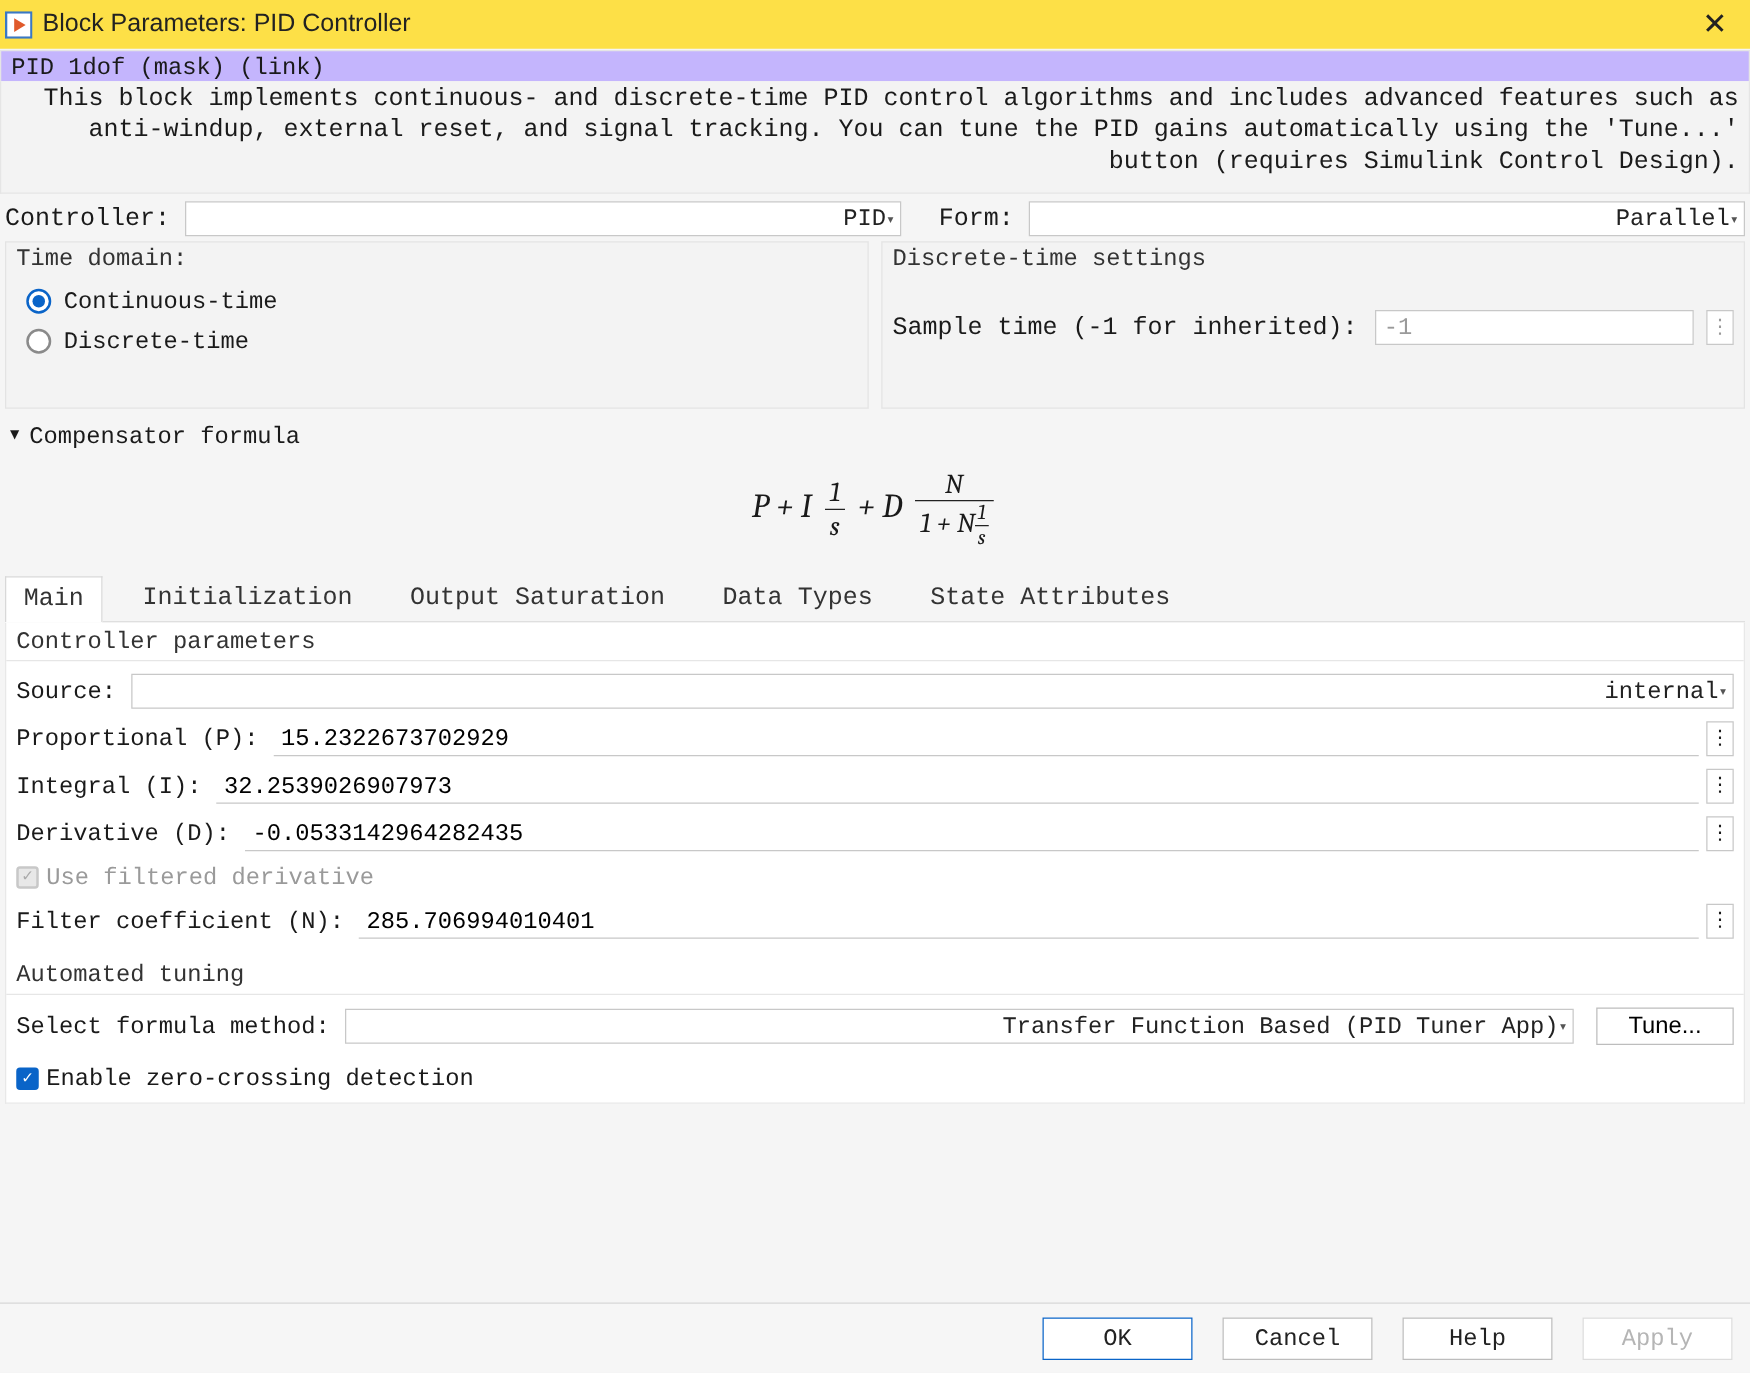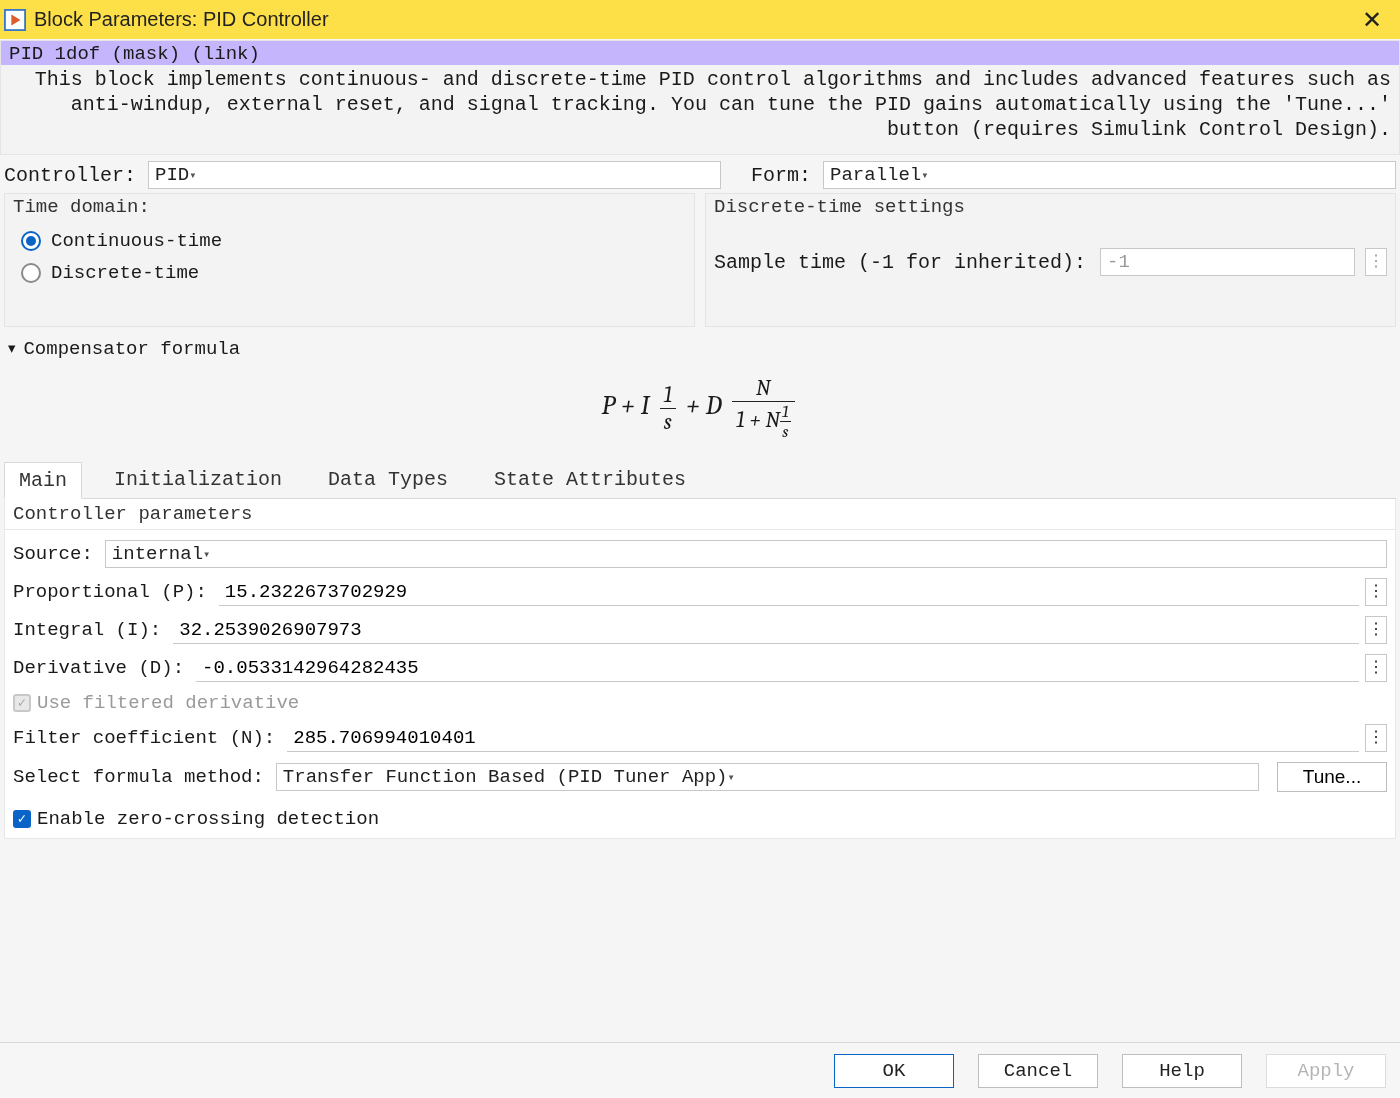--- a/index.html
+++ b/index.html
@@ -23,21 +23,21 @@
   .titlebar .left { display:flex; align-items:center; gap:8px; }
   .app-icon { width:22px; height:22px; }
   .close-x { font-size:24px; font-weight:400; cursor:pointer; padding:4px 8px; }
   .content { flex:1; display:flex; flex-direction:column; background:#f5f5f5; }
   .maskline { border:1px solid #e5e5e5; border-bottom:none; background:#c4b5fd; padding:2px 8px 0 8px; font-size:19px;}
   .descline { border:1px solid #e5e5e5; border-top:none; background:#f3f3f3; padding:2px 8px 12px 8px; font-size:20px; line-height:1.25;text-align:right;}
   .row { display:flex; gap:8px; padding:6px 4px 0 4px; }
   .label { font-size:20px; padding-right:4px; white-space:nowrap; display:flex; align-items:center;}
   .dropdown {
     flex:1; border:1px solid #c8c8c8; background:#fff; height:28px;
-    display:flex; align-items:center; justify-content:flex-start;
+    display:flex; align-items:center; justify-content:flex-end;
     padding:0 4px 0 6px; font-size:19px; color:#222;
   }
   .dropdown .caret { font-size:12px; color:#555; }
   .fieldset {
     border:1px solid #e3e3e3; background:#f3f3f3; padding:4px 8px 14px 8px; position:relative;
   }
   .fieldset .legend { position:relative; top:-2px; font-size:19px; color:#333; padding-bottom:4px; display:block;}
   .radio-row { display:flex; align-items:center; gap:10px; padding:6px 0 4px 8px; }
   .radio {
     appearance:none; width:20px; height:20px; border-radius:50%; border:2px solid #8a8a8a;
@@ -163,20 +163,21 @@
       + <span>D</span>
       <span class="frac">
         <span class="num">N</span>
         <span class="den">1 + N<span class="sfrac"><span class="num">1</span><span class="den">s</span></span></span>
       </span>
     </div>
 
     <div class="tabs">
       <div class="tab active">Main</div>
       <div class="tab">Initialization</div>
+      <div class="tab">Output Saturation</div>
       <div class="tab">Data Types</div>
       <div class="tab">State Attributes</div>
     </div>
 
     <div class="panel">
       <div class="section-title">Controller parameters</div>
 
       <div class="param-row">
         <span class="param-label">Source:</span>
         <div class="dropdown" style="flex:1">
@@ -205,20 +206,21 @@
         <span class="checkbox disabled checked"></span>
         <span class="disabled-text">Use filtered derivative</span>
       </div>
 
       <div class="param-row">
         <span class="param-label">Filter coefficient (N):</span>
         <input class="textinput" value="285.706994010401" style="">
         <div class="dots-btn">⋮</div>
       </div>
 
+      <div class="section-title" style="margin-top:14px">Automated tuning</div>
       <div class="param-row">
         <span class="param-label">Select formula method:</span>
         <div class="dropdown" style="flex:1">
           <span>Transfer Function Based (PID Tuner App)</span>
           <span class="caret">▾</span>
         </div>
         <button class="btn-tune">Tune...</button>
       </div>
 
       <div class="param-row" style="padding-top:16px">

